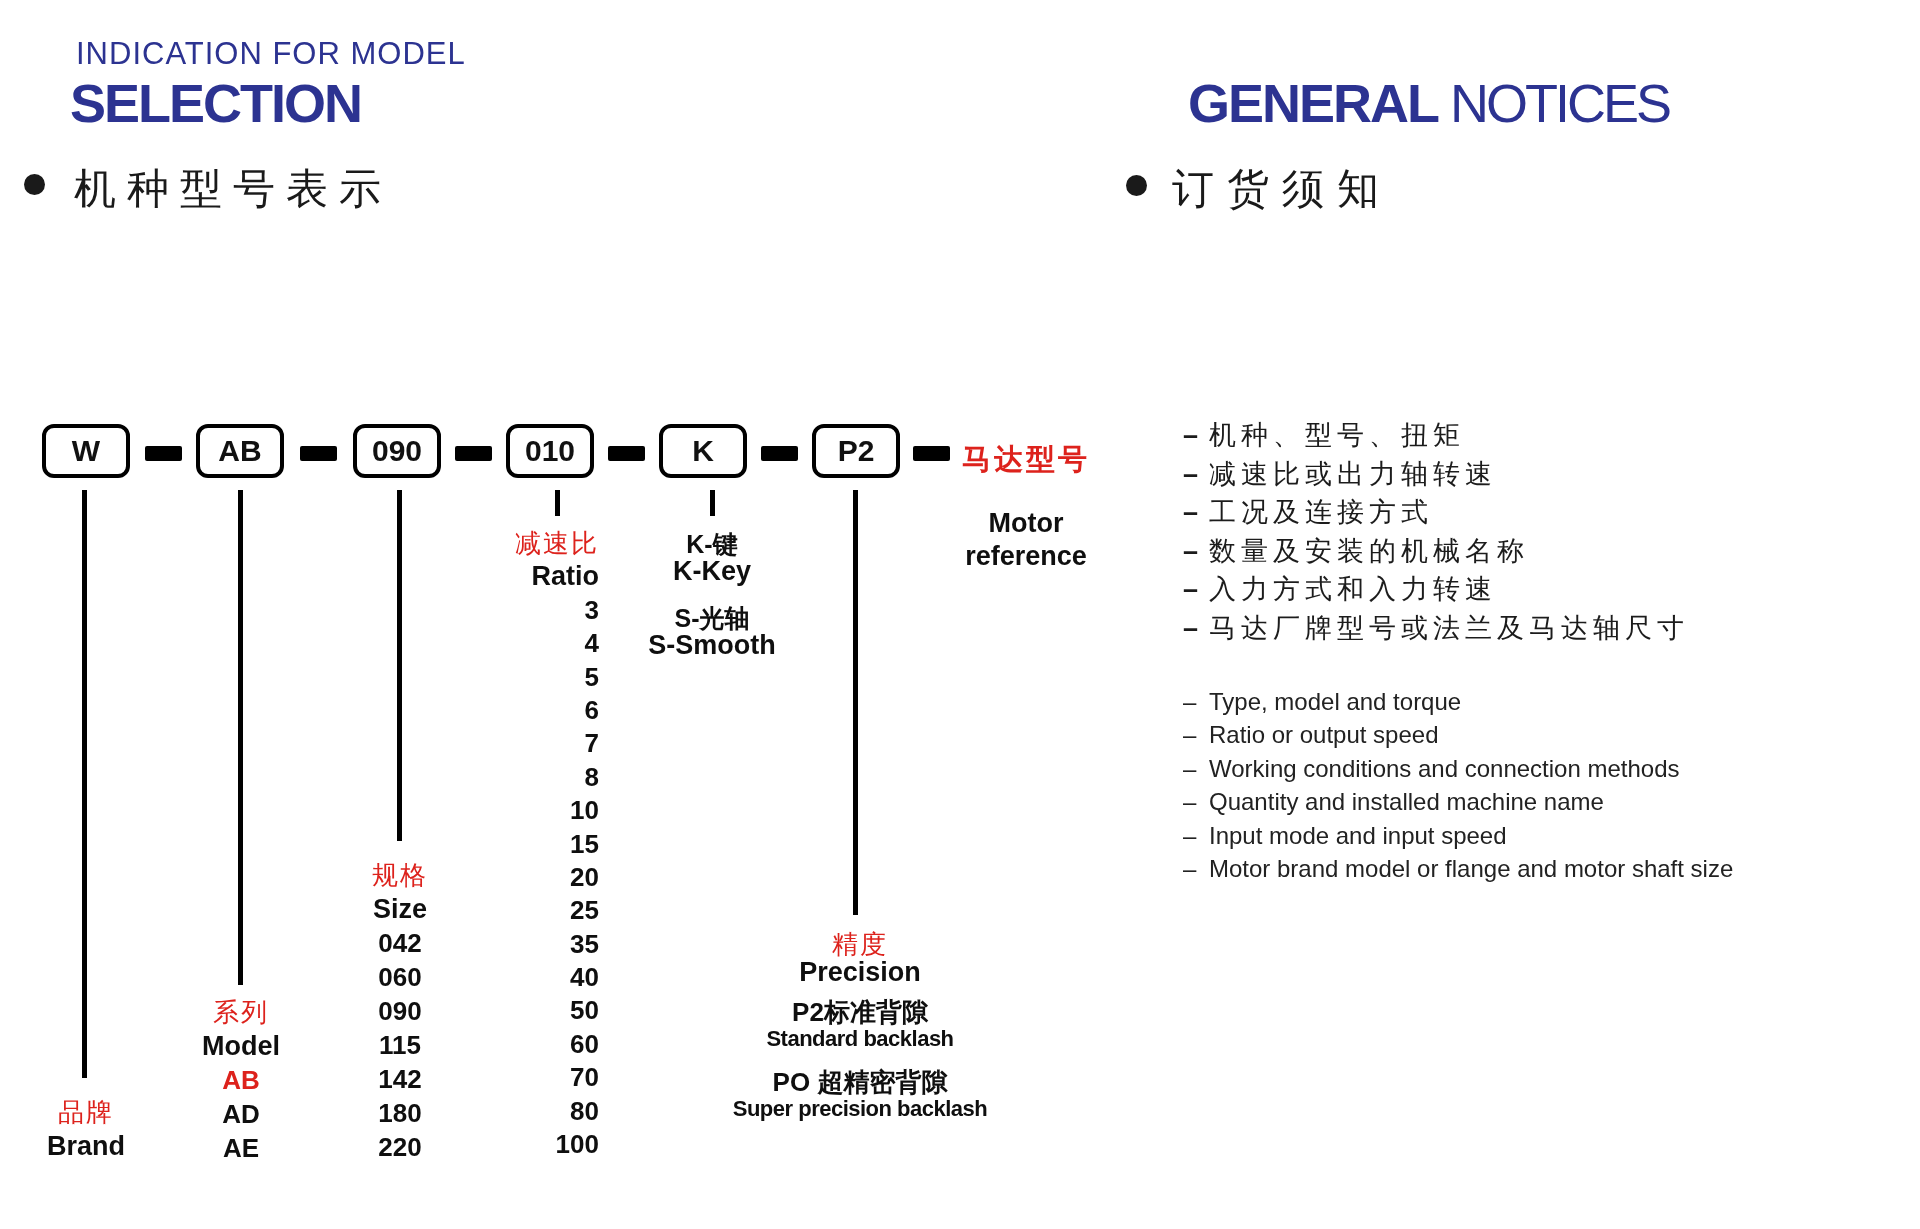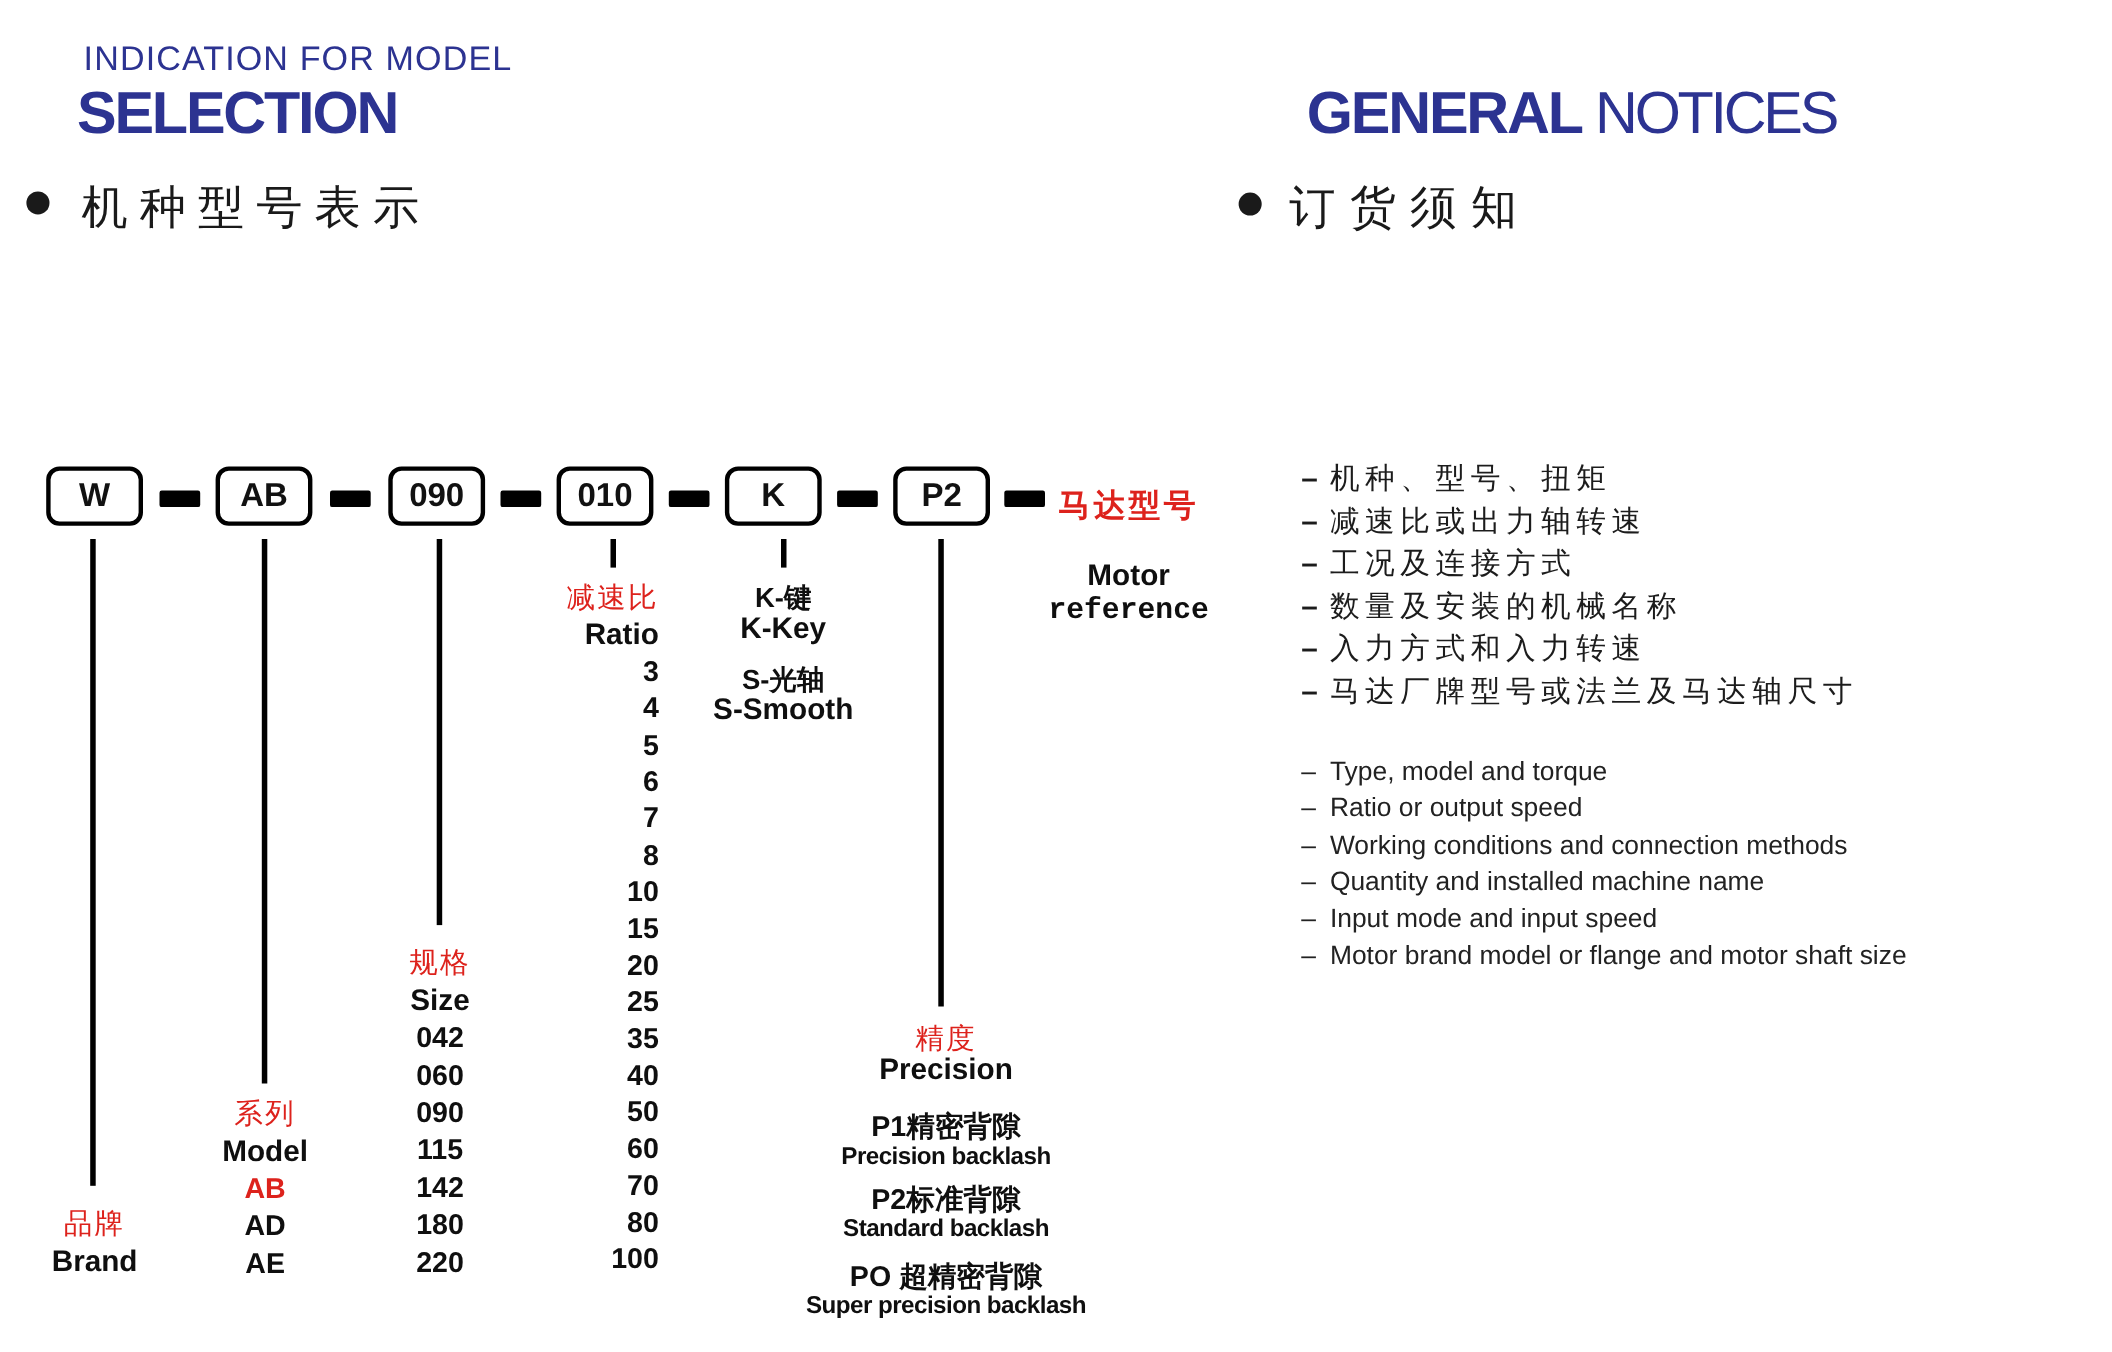--- a/index.html
+++ b/index.html
@@ -87,21 +87,21 @@
       <div class="vline" style="left: 81.5px; top: 490px; height: 588px;"></div>
       <div class="vline" style="left: 237.5px; top: 490px; height: 495px;"></div>
       <div class="vline" style="left: 396.5px; top: 490px; height: 351px;"></div>
       <div class="vline" style="left: 554.5px; top: 490px; height: 26px;"></div>
       <div class="vline" style="left: 709.5px; top: 490px; height: 26px;"></div>
       <div class="vline" style="left: 852.5px; top: 490px; height: 425px;"></div>
     </div>
 
   <div class="abs motor-cn" style="left:962px;top:440px;">马达型号</div>
   <div class="motor-en" style="left:1026px;top:478px;height:26px;line-height:26px;">Motor</div>
-  <div class="motor-en" style="left:1026px;top:511px;height:26px;line-height:26px;font-family:Liberation Mono, monospace;">reference</div>
+  <div class="motor-en" style="left:1026px;top:511px;height:26px;line-height:26px;">reference</div>
 
   <div class="stack" id="brand-stack" style="left:86px;top:1095px;">
       <div class="row h34 red-cn">品牌</div>
       <div class="row h34 bold-en">Brand</div>
     </div>
   <div class="stack" id="model-stack" style="left:241px;top:995px;">
       <div class="row h34 red-cn">系列</div>
       <div class="row h34 bold-en">Model</div>
       <div class="row h34 opt-red">AB</div>
       <div class="row h34 num">AD</div>
@@ -142,24 +142,20 @@
   <div class="stack" id="key-stack" style="left:712px;top:531px;">
       <div class="row h27 key-cn">K-键</div>
       <div class="row h27 bold-en">K-Key</div>
       <div class="spacer20"></div>
       <div class="row h27 key-cn">S-光轴</div>
       <div class="row h27 bold-en">S-Smooth</div>
     </div>
   <div class="stack" id="precision-stack" style="left:860px;top:930px;">
       <div class="row h28 red-cn">精度</div>
       <div class="row h28 bold-en">Precision</div>
-      <div class="grp1">
-        <div class="row h28 prec-cn">P1精密背隙</div>
-        <div class="row h26 prec-en">Precision backlash</div>
-      </div>
       <div class="grp2">
         <div class="row h28 prec-cn">P2标准背隙</div>
         <div class="row h26 prec-en">Standard backlash</div>
       </div>
       <div class="grp3">
         <div class="row h28 prec-cn">PO 超精密背隙</div>
         <div class="row h26 prec-en">Super precision backlash</div>
       </div>
     </div>
 

